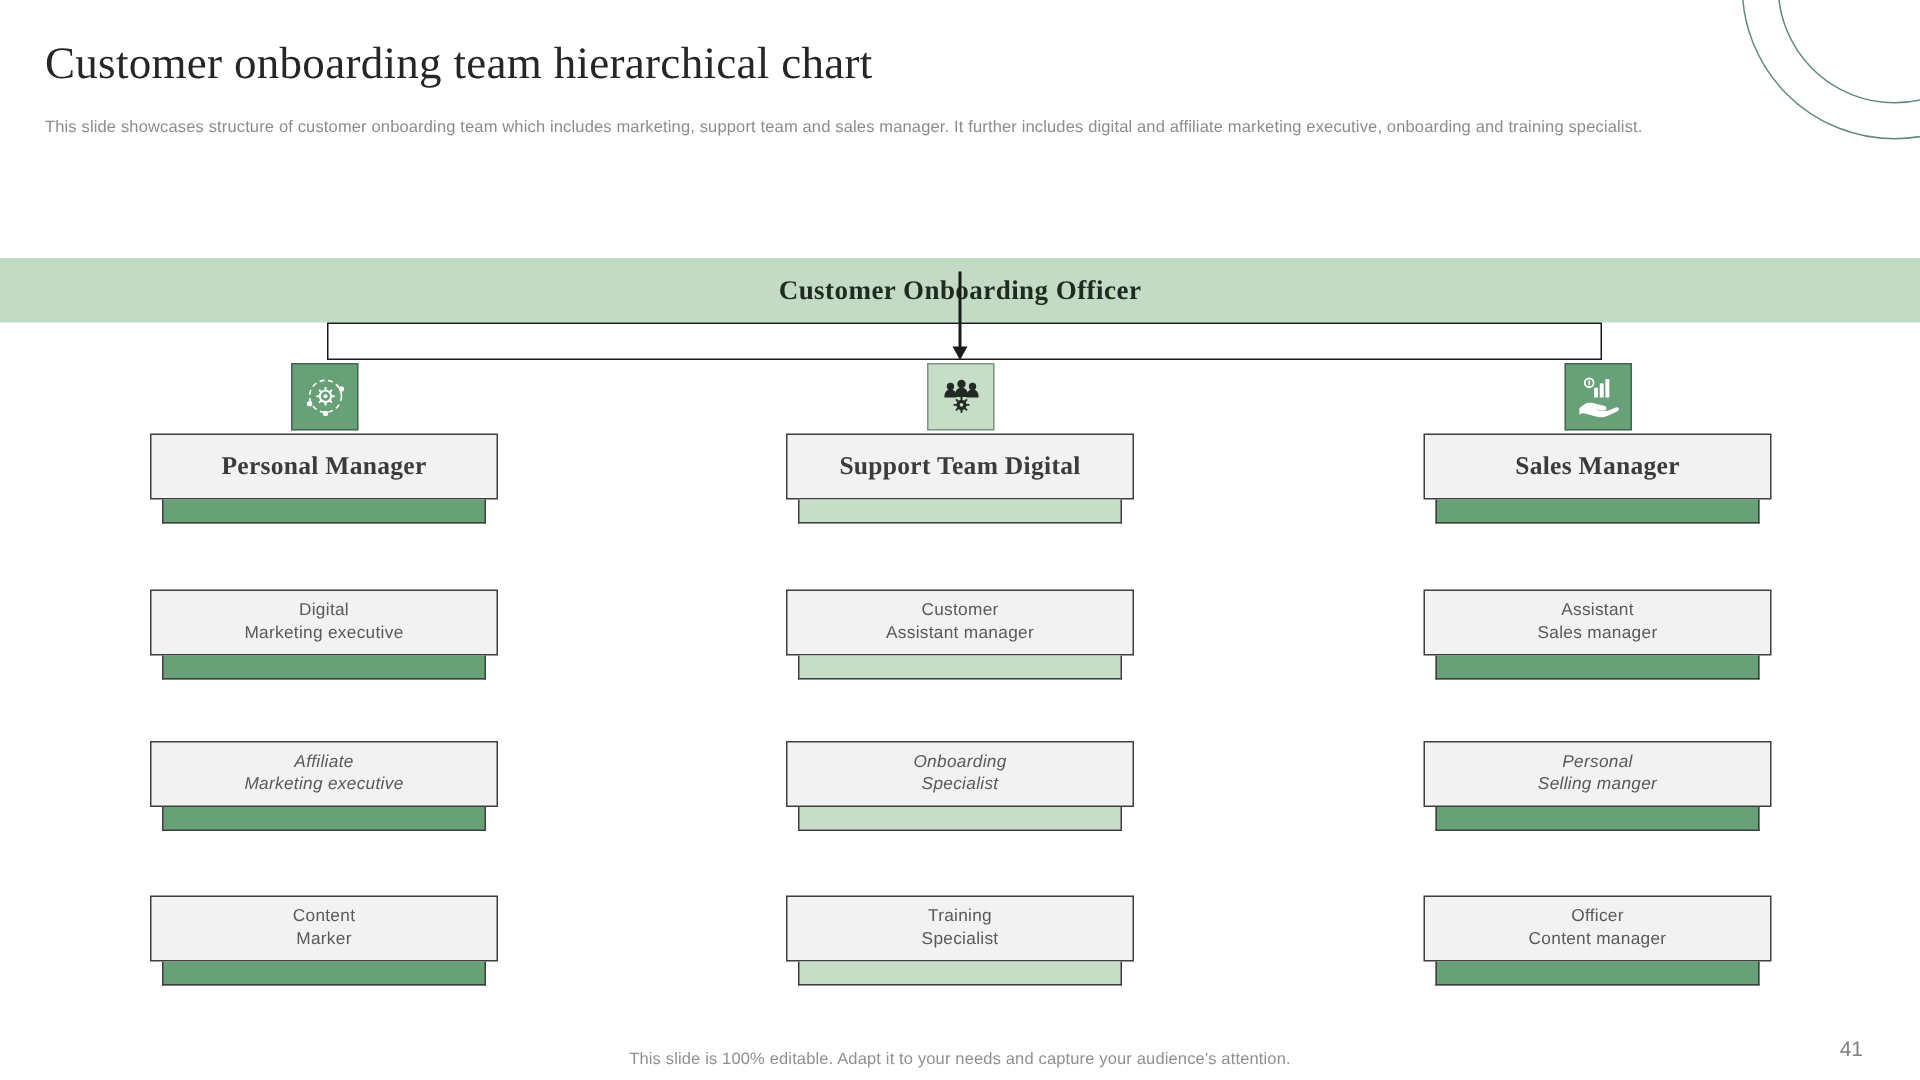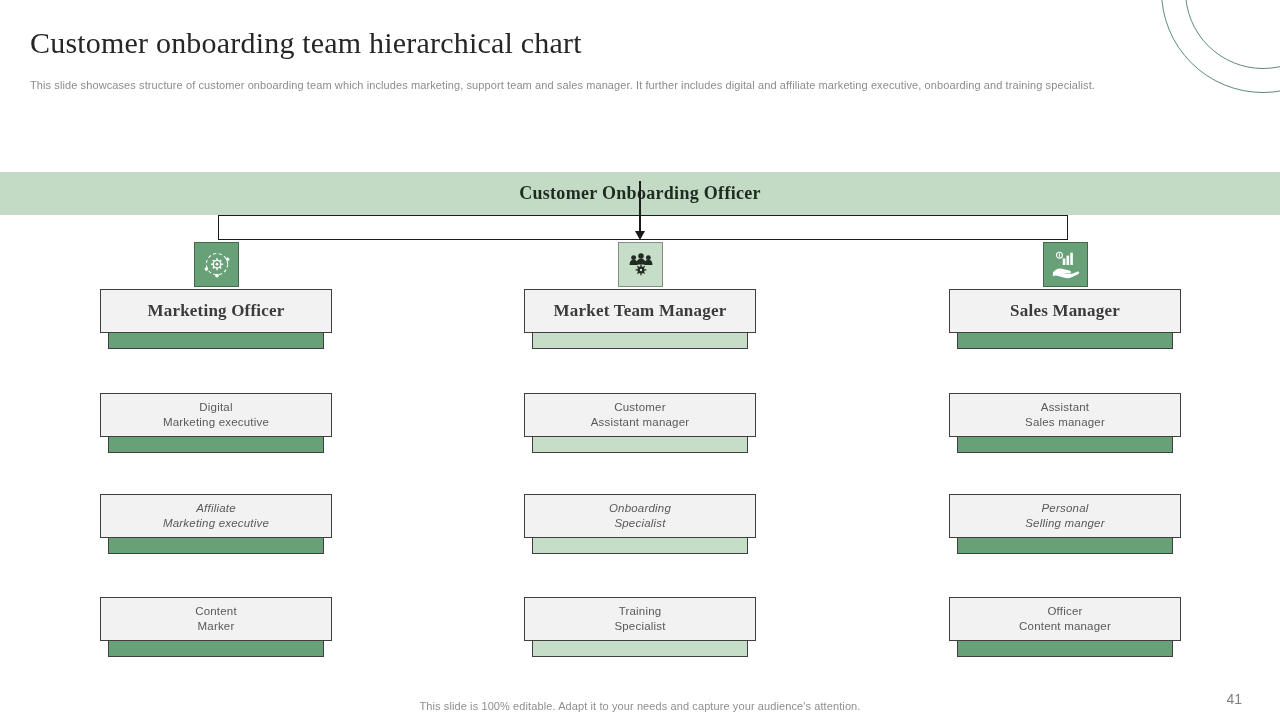--- a/index.html
+++ b/index.html
@@ -107,21 +107,21 @@
             <line x1="26.5" y1="21" x2="29.5" y2="21"></line>
           <line x1="16.8" y1="15.8" x2="18.9" y2="17.9"></line>
             <line x1="25.1" y1="24.1" x2="27.2" y2="26.2"></line>
           <line x1="27.2" y1="15.8" x2="25.1" y2="17.9"></line>
             <line x1="18.9" y1="24.1" x2="16.8" y2="26.2"></line>
         </g>
         <circle cx="22" cy="21" r="1.7" fill="#ffffff"></circle>
       </svg>
     </div>
     <div class="node mgr">
-      <span class="lbl">Marketing Officer</span>
+      <span class="lbl">Personal Manager</span>
     </div>
     <div class="bar bm"></div>
 
     <div class="node r0">
       <span class="l1">Digital</span>
       <span class="l2">Marketing executive</span>
     </div>
     <div class="bar b0"></div>
 
     <div class="node r1">
@@ -152,21 +152,21 @@
         <g stroke="#222a24" stroke-width="1.6">
           <line x1="22" y1="21.5" x2="22" y2="34.5"></line>
           <line x1="15.5" y1="28" x2="28.5" y2="28"></line>
           <line x1="17.5" y1="23.5" x2="26.5" y2="32.5"></line>
           <line x1="26.5" y1="23.5" x2="17.5" y2="32.5"></line>
         </g>
         <circle cx="22" cy="28" r="1.5" fill="#c6ddc8"></circle>
       </svg>
     </div>
     <div class="node mgr">
-      <span class="lbl">Market Team Manager</span>
+      <span class="lbl">Support Team Digital</span>
     </div>
     <div class="bar bm"></div>
 
     <div class="node r0">
       <span class="l1">Customer</span>
       <span class="l2">Assistant manager</span>
     </div>
     <div class="bar b0"></div>
 
     <div class="node r1">

